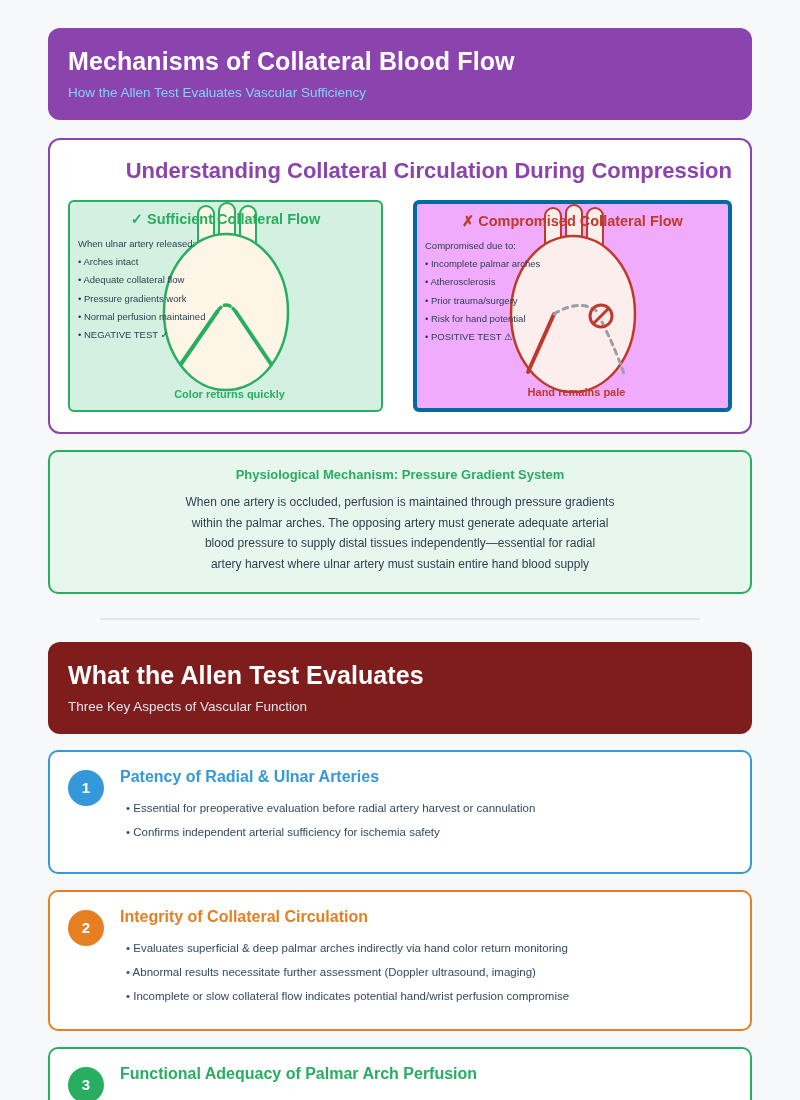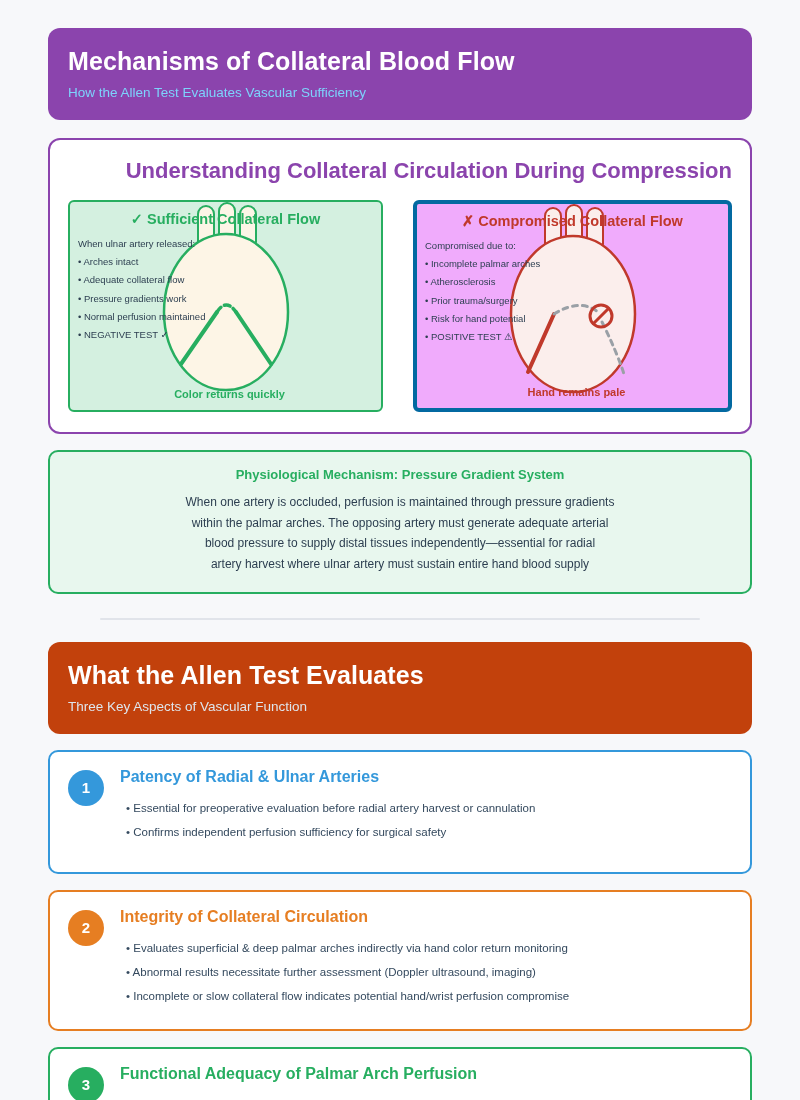--- a/index.html
+++ b/index.html
@@ -19,21 +19,21 @@
   }
 
   
   .banner {
     border-radius: 12px;
     padding: 18px 20px 20px 20px;
     text-align: left;
     color: #ffffff;
   }
   .banner-purple { background: #8b44ad; }
-  .banner-slate  { background: #c2410c; }
+  .banner-slate  { background: #7f1d1d; }
   .banner-title {
     font-size: 25px;
     font-weight: bold;
     letter-spacing: 0.1px;
     line-height: 1.2;
   }
   .banner-sub {
     margin-top: 9px;
     font-size: 13.5px;
     color: #7dd3fc;
@@ -269,21 +269,21 @@
     <div class="banner-title">What the Allen Test Evaluates</div>
     <div class="banner-sub">Three Key Aspects of Vascular Function</div>
   </div>
 
   <div class="card card-1">
     <div class="badge badge-1">1</div>
     <div class="card-body">
       <div class="card-title title-1">Patency of Radial &amp; Ulnar Arteries</div>
       <div class="card-list">
         <div>• Essential for preoperative evaluation before radial artery harvest or cannulation</div>
-        <div>• Confirms independent perfusion sufficiency for surgical safety</div>
+        <div>• Confirms independent arterial sufficiency for ischemia safety</div>
       </div>
     </div>
   </div>
 
   <div class="card card-2">
     <div class="badge badge-2">2</div>
     <div class="card-body">
       <div class="card-title title-2">Integrity of Collateral Circulation</div>
       <div class="card-list">
         <div>• Evaluates superficial &amp; deep palmar arches indirectly via hand color return monitoring</div>

